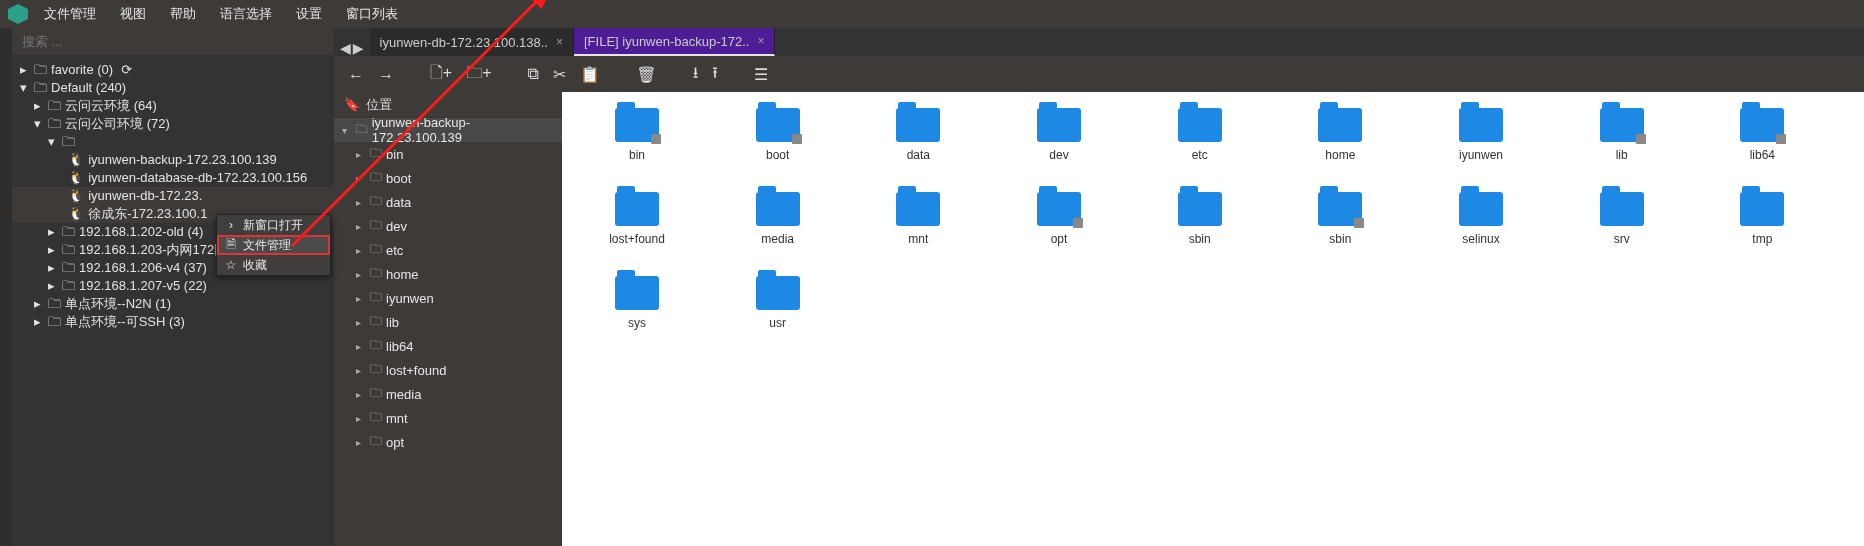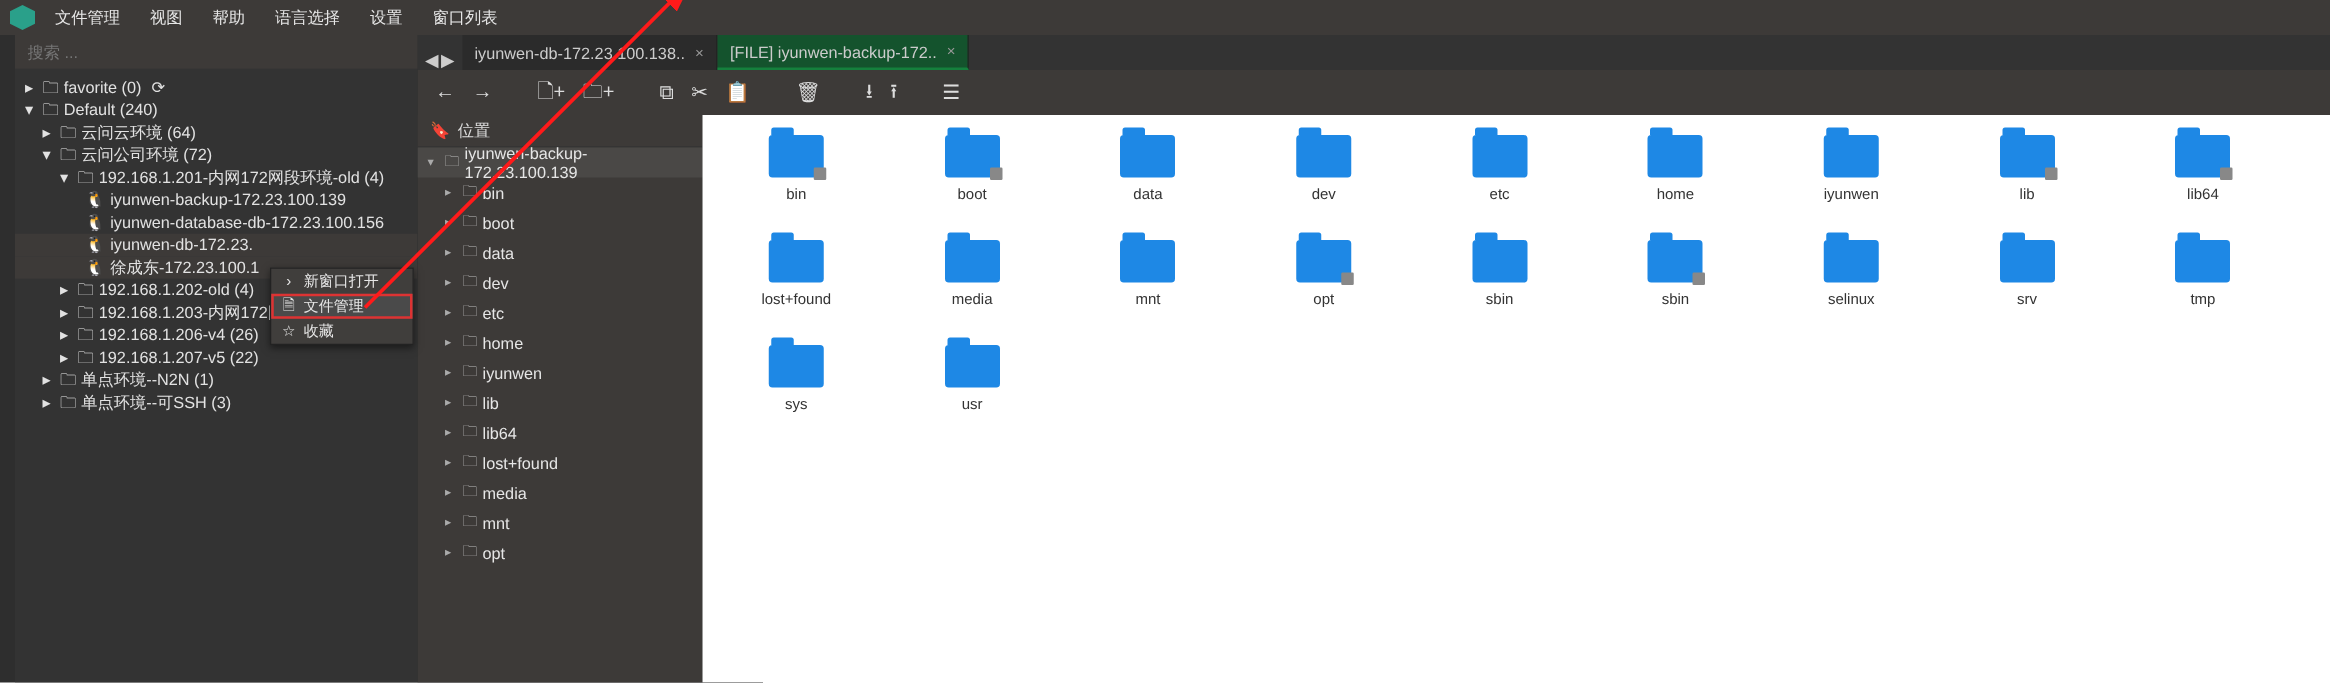--- a/index.html
+++ b/index.html
@@ -25,21 +25,21 @@
   .ctx-ico { width:12px; display:flex; justify-content:center; }
 
   .arrow { position:absolute; left:270px; top:-62px; width:300px; height:300px; pointer-events:none; z-index:11; }
 
   .right { flex:1; display:flex; flex-direction:column; background:#2e2e2e; }
   .tabbar { height:28px; background:#333; display:flex; align-items:flex-end; }
   .tab-nav { display:flex; gap:2px; padding:0 6px; }
   .tab-nav span { font-size:14px; color:#ccc; cursor:default; }
   .tabs { display:flex; }
   .tab { height:28px; padding:0 10px; display:flex; align-items:center; gap:8px; background:#2b2b2b; color:#ccc; border-right:1px solid #222; }
-  .tab.active { background:#14532d; border-bottom:2px solid #15803d; }
+  .tab.active { background:#4c1d95; border-bottom:2px solid #e5e5e5; }
   .tab .close { color:#999; font-size:12px; }
 
   .toolbar { height:36px; background:#3d3a38; display:flex; align-items:center; gap:14px; padding:0 14px; color:#ddd; font-size:16px; }
   .toolbar .sep { width:8px; }
 
   .body { flex:1; display:flex; }
   .mid { width:228px; background:#3d3a38; display:flex; flex-direction:column; }
   .mid-head { height:26px; display:flex; align-items:center; gap:6px; padding:0 10px; background:#3d3a38; border-bottom:1px solid #333; color:#ddd; }
   .mid-list { flex:1; }
   .mid-item { height:24px; display:flex; align-items:center; gap:4px; padding:0 8px; color:#e6e6e6; }
@@ -72,40 +72,40 @@
 
   <div class="left">
     <div class="search">
       <input placeholder="搜索 ..." style="">
     </div>
     <div class="tree">
       <div class="node"><span class="caret">▸</span>🗀 <span>favorite (0)</span> <span style="margin-left:4px">⟳</span></div>
       <div class="node"><span class="caret">▾</span>🗀 <span>Default (240)</span></div>
       <div class="node" style="padding-left:22px"><span class="caret">▸</span>🗀 <span>云问云环境 (64)</span></div>
       <div class="node" style="padding-left:22px"><span class="caret">▾</span>🗀 <span>云问公司环境 (72)</span></div>
-      <div class="node" style="padding-left:36px"><span class="caret">▾</span>🗀 <span>192.168.1.201-内网172网段环境-old (4)</span></div>
+      <div class="node" style="padding-left:36px"><span class="caret">▾</span>🗀 </div>
       <div class="node" style="padding-left:56px">
           <span>🐧</span> 
           <span>iyunwen-backup-172.23.100.139</span>
         </div>
       <div class="node" style="padding-left:56px">
           <span>🐧</span> 
           <span>iyunwen-database-db-172.23.100.156</span>
         </div>
       <div class="node sel" style="padding-left:56px">
           <span>🐧</span> 
           <span>iyunwen-db-172.23.</span>
         </div>
       <div class="node sel" style="padding-left:56px">
           <span>🐧</span> 
           <span>徐成东-172.23.100.1</span>
         </div>
       <div class="node" style="padding-left:36px"><span class="caret">▸</span>🗀 <span>192.168.1.202-old (4)</span></div>
       <div class="node" style="padding-left:36px"><span class="caret">▸</span>🗀 <span>192.168.1.203-内网172网段环境 (10)</span></div>
-      <div class="node" style="padding-left:36px"><span class="caret">▸</span>🗀 <span>192.168.1.206-v4 (26)</span></div>
+      <div class="node" style="padding-left:36px"><span class="caret">▸</span>🗀 <span>192.168.1.206-v4 (37)</span></div>
       <div class="node" style="padding-left:36px"><span class="caret">▸</span>🗀 <span>192.168.1.207-v5 (22)</span></div>
       <div class="node" style="padding-left:22px"><span class="caret">▸</span>🗀 <span>单点环境--N2N (1)</span></div>
       <div class="node" style="padding-left:22px"><span class="caret">▸</span>🗀 <span>单点环境--可SSH (3)</span></div>
     </div>
 
     <div class="context">
       <div class="ctx-item">
           <span class="ctx-ico">›</span>
           <span>新窗口打开</span>
         </div>

